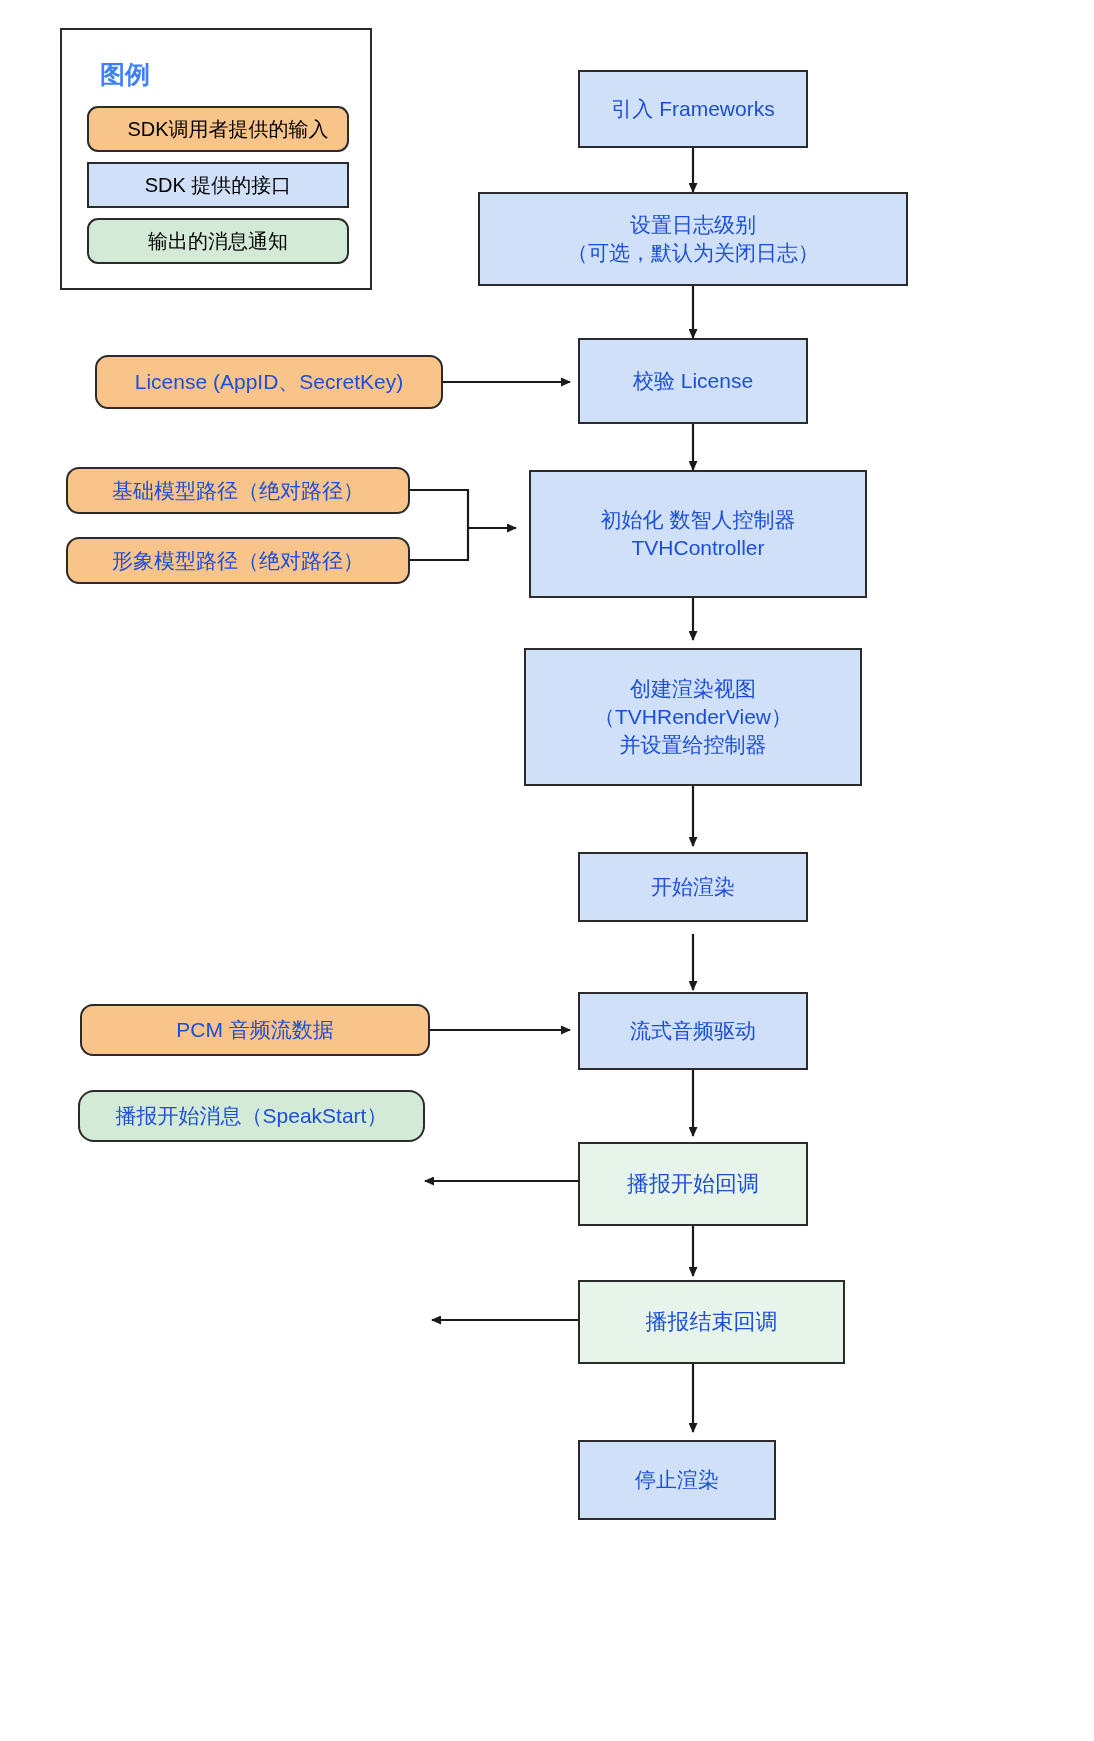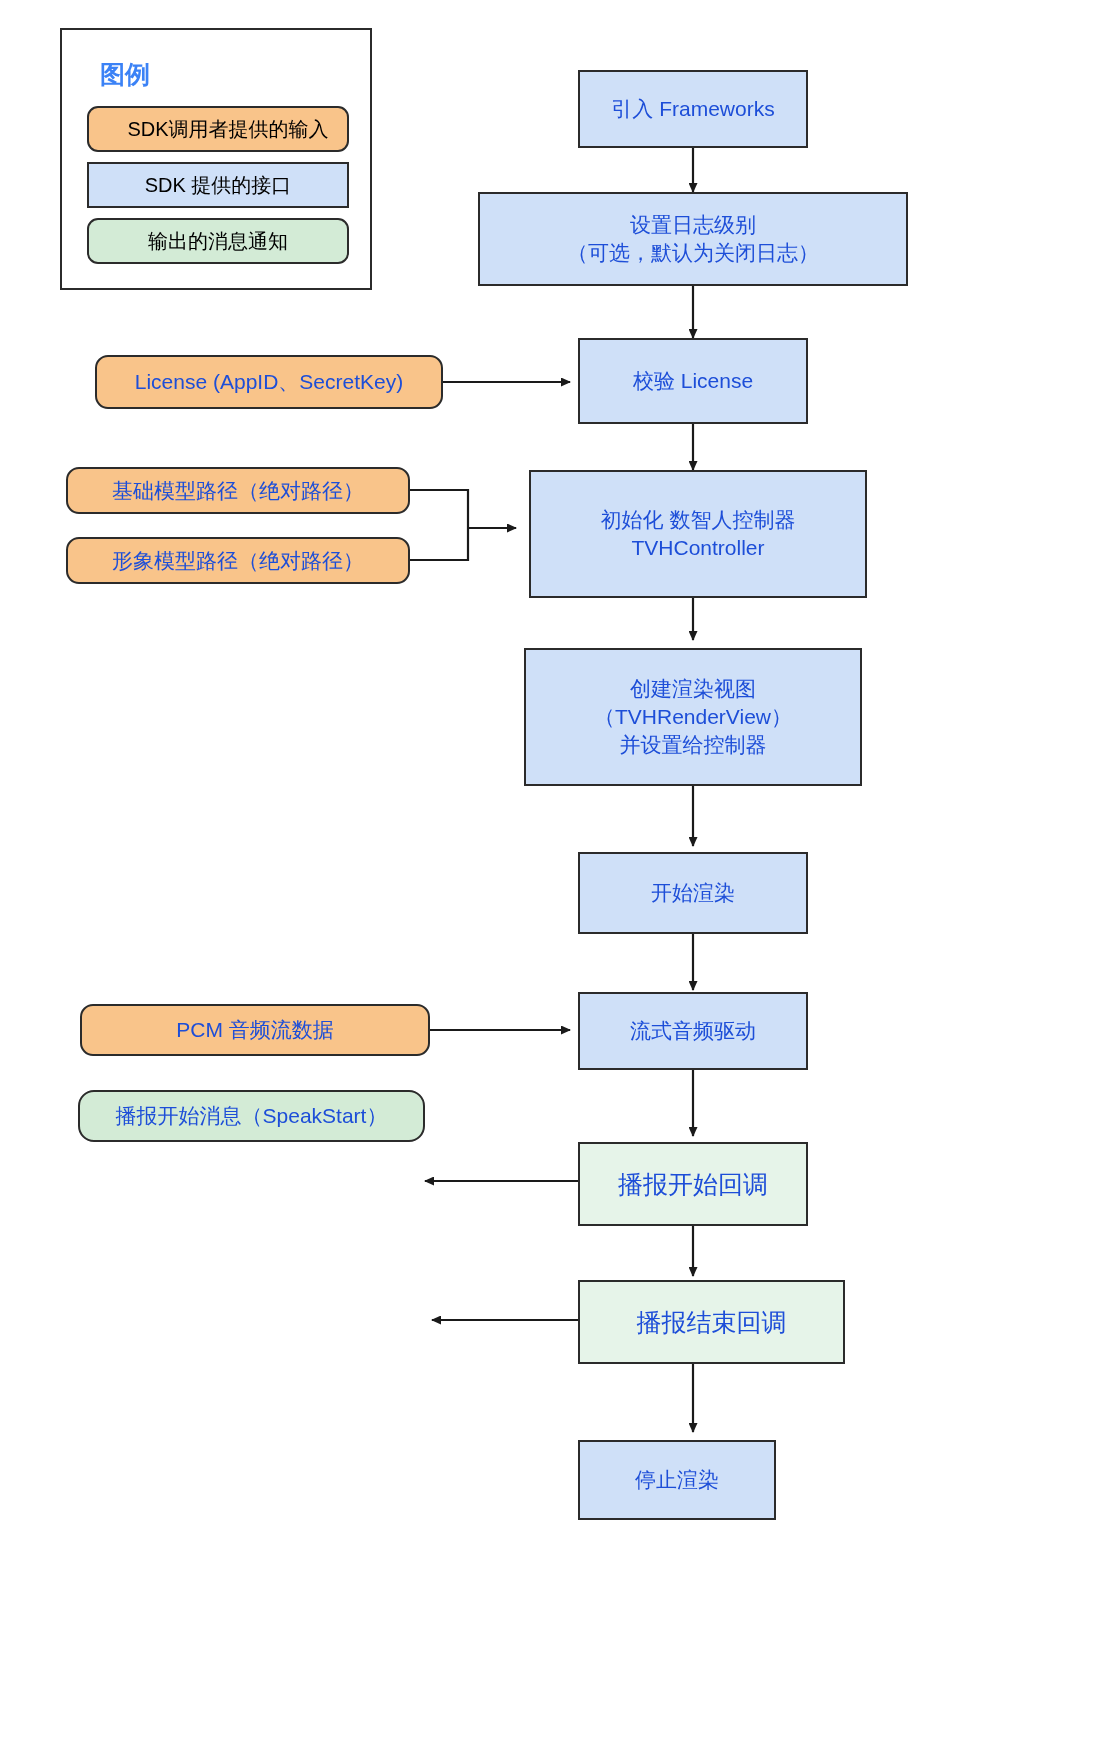--- a/index.html
+++ b/index.html
@@ -10,21 +10,21 @@
 
   svg.edges{position:absolute;left:0;top:0;width:1094px;height:1741px;pointer-events:none;}
 
   .node{position:absolute;box-sizing:border-box;display:flex;align-items:center;
         justify-content:center;text-align:center;line-height:1.32;color:#1d4ed8;}
   .node span{display:block;white-space:pre-line;}
 
   .n-blue{background:#cfe0f8;border:2px solid #2b2b2b;font-size:21px;}
   .n-orange{background:#f9c48a;border:2px solid #2b2b2b;border-radius:13px;font-size:21px;}
   .n-green{background:#d3ebd6;border:2px solid #2b2b2b;border-radius:13px;font-size:21px;}
-  .n-green-sq{background:#e6f4e9;border:2px solid #2b2b2b;font-size:25px;text-align:center;}
+  .n-green-sq{background:#e6f4e9;border:2px solid #2b2b2b;font-size:22px;text-align:center;}
 
   
   #legend{position:absolute;left:60px;top:28px;width:312px;height:262px;
           background:#ffffff;border:2px solid #2b2b2b;box-sizing:border-box;}
   #legend-title{position:absolute;left:38px;top:28px;font-size:25px;font-weight:bold;color:#3b82f6;}
   .lg-box{position:absolute;left:25px;width:262px;height:46px;box-sizing:border-box;
           display:flex;align-items:center;justify-content:center;font-size:20px;}
   .lg1{top:76px;background:#f9c48a;border:2px solid #2b2b2b;border-radius:11px;padding-left:20px;}
   .lg2{top:132px;background:#cfe0f8;border:2px solid #2b2b2b;}
   .lg3{top:188px;background:#d3ebd6;border:2px solid #2b2b2b;border-radius:11px;}
@@ -99,21 +99,21 @@
     <span>初始化 数智人控制器
 TVHController</span>
   </div>
 
   <div class="node n-blue" style="left:524px;top:648px;width:338px;height:138px;">
     <span>创建渲染视图
 （TVHRenderView）
 并设置给控制器</span>
   </div>
 
-  <div class="node n-blue" style="left:578px;top:852px;width:230px;height:82px;">
+  <div class="node n-blue" style="left:578px;top:852px;width:230px;height:70px;">
     <span>开始渲染</span>
   </div>
 
   <div class="node n-blue" style="left:578px;top:992px;width:230px;height:78px;">
     <span>流式音频驱动</span>
   </div>
 
   <div class="node n-green-sq" style="left:578px;top:1142px;width:230px;height:84px;">
     <span>播报开始回调</span>
   </div>

